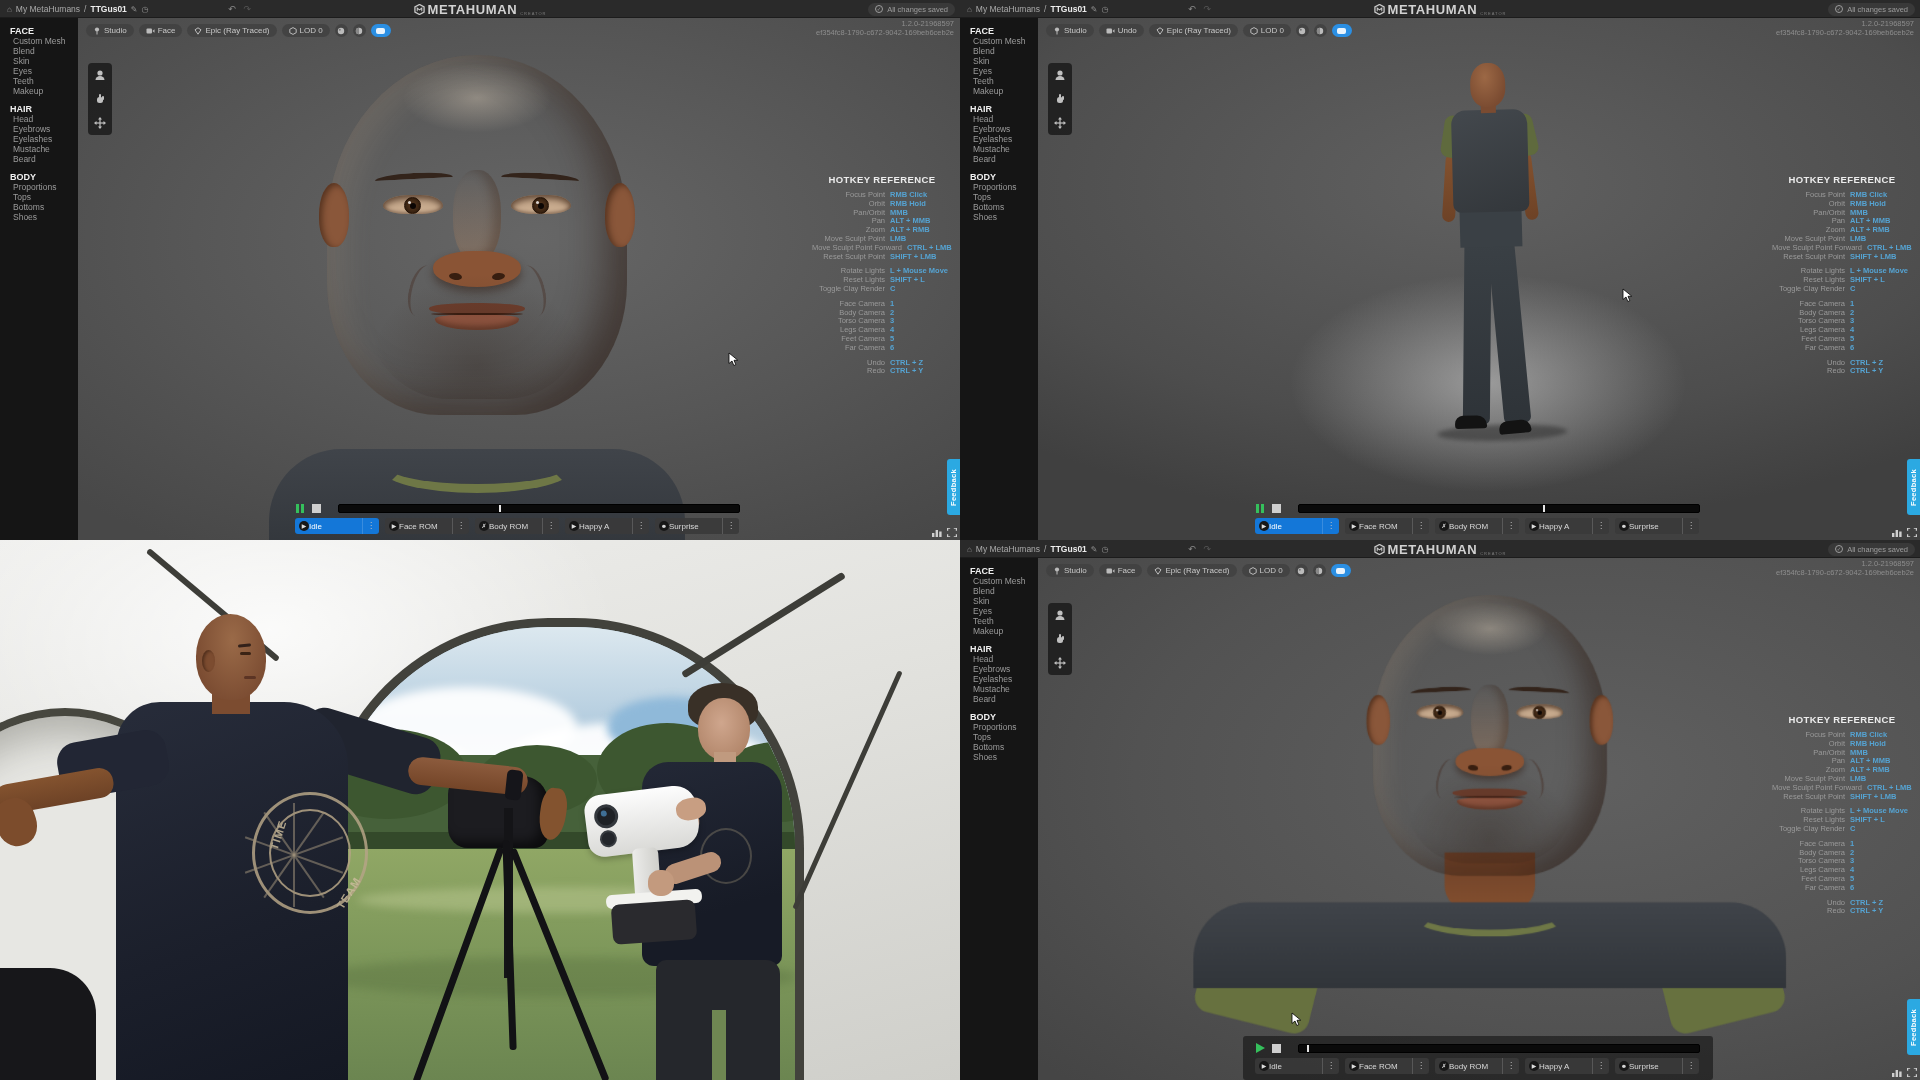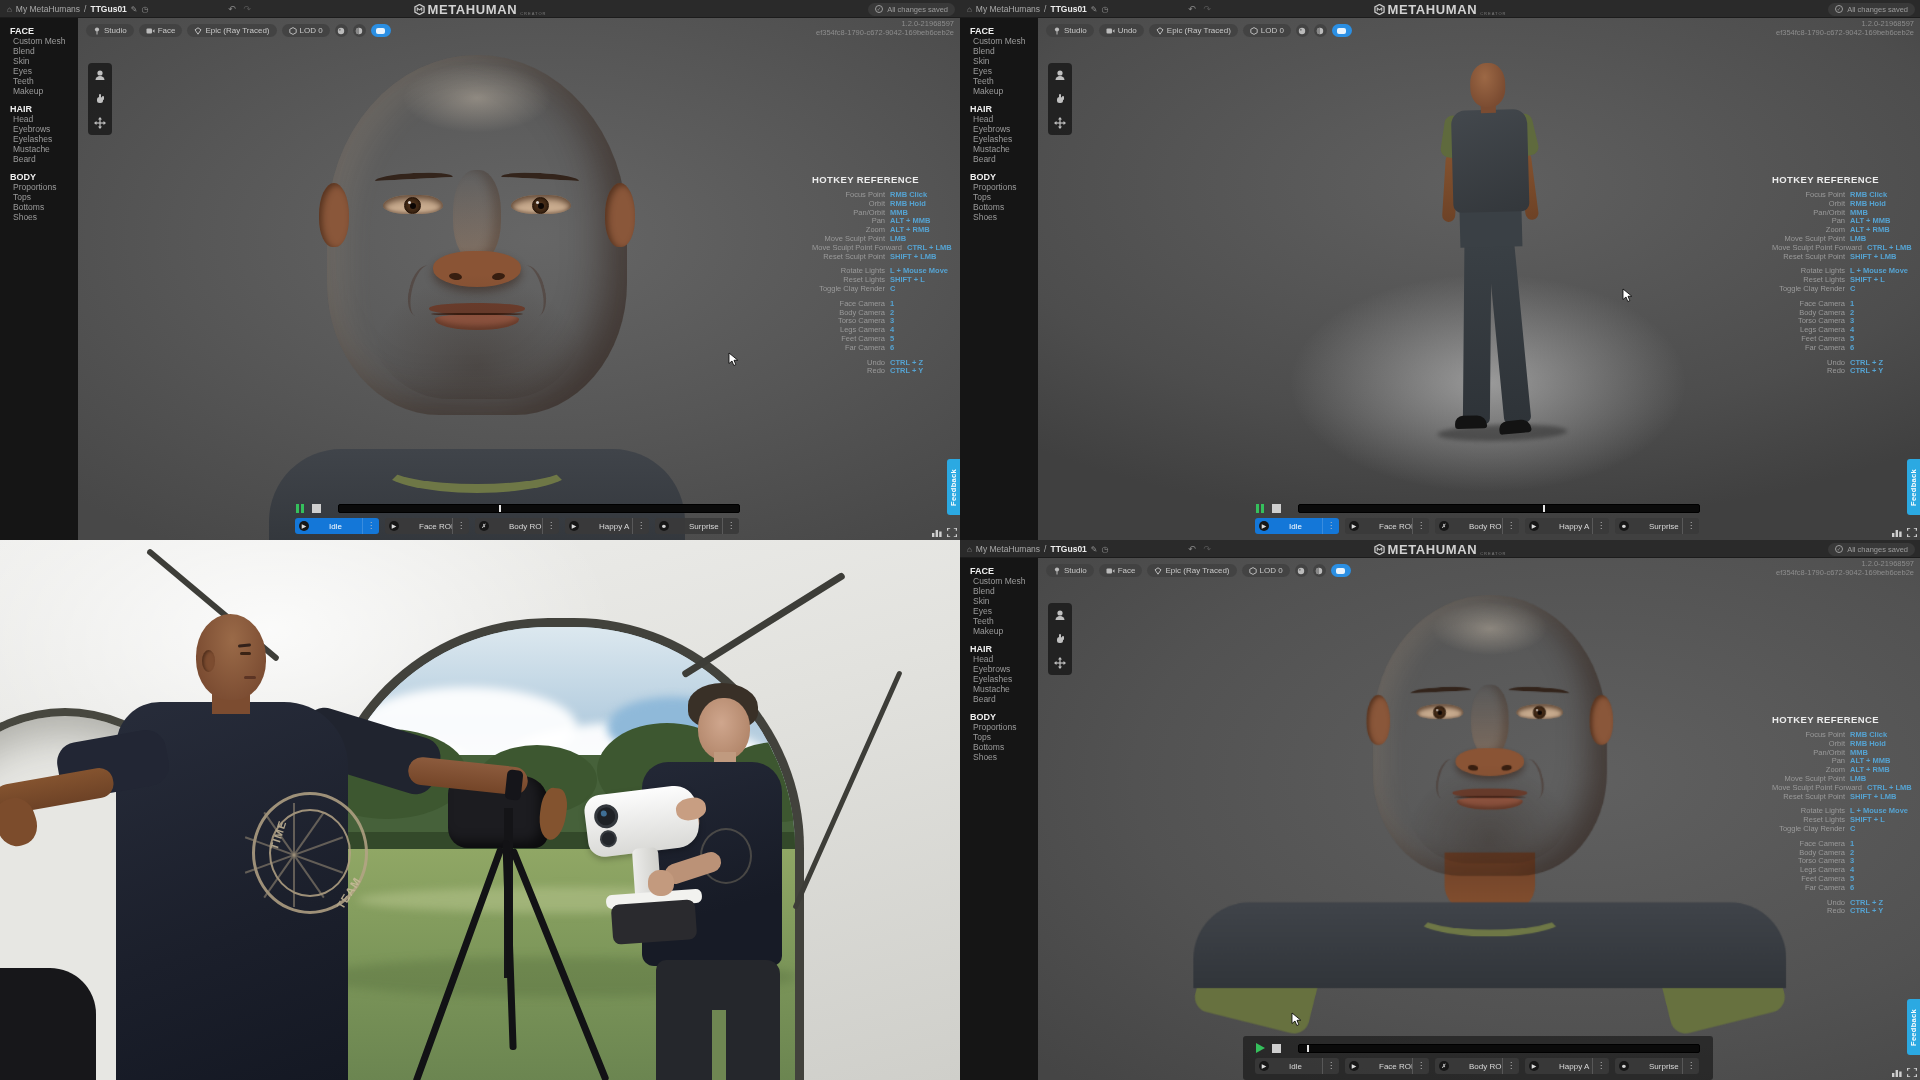--- a/index.html
+++ b/index.html
@@ -42,40 +42,40 @@
   .chip.round{width:13px;padding:0;justify-content:center}
   .chip.toggle{width:20px;padding:0;justify-content:center;background:#2b8fe3}
   .chip.toggle .knob{width:9px;height:6px;border-radius:2px;background:#eaf4fd}
 
   .buildinfo{position:absolute;right:6px;top:1px;text-align:right;font-size:7.5px;line-height:9px;color:#8d8d8d;z-index:11}
 
   .toolstrip{position:absolute;left:10px;top:45px;width:24px;border-radius:4px;background:rgba(28,28,28,.88);padding:4px 0;display:flex;flex-direction:column;align-items:center;gap:8px;z-index:12}
   .toolbtn{width:18px;height:16px;display:flex;align-items:center;justify-content:center}
 
   .hotkeys{position:absolute;right:8px;top:156px;width:140px;z-index:11}
-  .hotkeys h4{font-size:9.5px;font-weight:bold;color:#ececec;letter-spacing:.4px;text-align:left;margin-bottom:6px}
+  .hotkeys h4{font-size:9.5px;font-weight:bold;color:#ececec;letter-spacing:.4px;text-align:center;margin-bottom:6px}
   .hk-row{display:flex;line-height:8.8px;font-size:7.5px}
   .hk-row.gap{margin-top:6px}
   .hk-label{flex:1;text-align:right;color:#9a9a9a;margin-right:5px;white-space:nowrap}
   .hk-key{width:62px;color:#55a3d2;font-weight:bold;white-space:nowrap}
 
   .playdock{position:absolute;left:217px;top:485px;width:447px;z-index:14}
   .playbar{position:relative;height:11px}
   .tbtn{position:absolute;left:0;top:0;width:11px;height:11px;background:none;border:none}
   .tbtn.pause::before,.tbtn.pause::after{content:"";position:absolute;top:1px;width:3px;height:9px;background:#35c05c}
   .tbtn.pause::before{left:1px}.tbtn.pause::after{left:6px}
   .tbtn.play::before{content:"";position:absolute;left:1px;top:0;border-left:9px solid #35c05c;border-top:5.5px solid transparent;border-bottom:5.5px solid transparent}
   .stopbtn{position:absolute;left:17px;top:1px;width:9px;height:9px;background:#cfcfcf;border:none}
   .timeline{position:absolute;left:43px;top:1px;width:402px;height:9px;background:#0a0a0a;border-radius:2px;border:1px solid #000}
   .playhead{position:absolute;top:0;width:1.5px;height:7px;background:#e6e6e6}
   .cliprow{display:flex;gap:6px;margin-top:4px}
   .clip{flex:0 0 84px;display:flex;align-items:center;height:16px;border-radius:3px;background:rgba(58,58,58,.92);overflow:hidden}
   .clip.active{background:#1477d8}
   .clip-ic{flex:0 0 10px;width:10px;height:10px;margin-left:4px;border-radius:50%;background:#171717;color:#dcdcdc;font-size:6px;line-height:10px;text-align:center}
-  .clip-label{flex:1;padding:0 20px;font-size:8px;color:#d9d9d9;white-space:nowrap;overflow:hidden}
+  .clip-label{flex:1;padding:0 0;font-size:8px;color:#d9d9d9;white-space:nowrap;overflow:hidden}
   .clip.active .clip-label{color:#fff}
   .clip-kebab{flex:0 0 auto;border-left:1px solid rgba(255,255,255,.16);padding:0 4px;font-size:8px;color:#c2c2c2;line-height:16px}
 
   .vfooter{position:absolute;right:3px;bottom:3px;display:flex;gap:5px;z-index:15}
   .feedback{position:absolute;right:0;top:459px;width:13px;height:56px;background:#2bá9e2;background:#2ba9e2;border-radius:3px 0 0 3px;display:flex;align-items:center;justify-content:center;z-index:16}
   .feedback span{writing-mode:vertical-rl;transform:rotate(180deg);font-size:7.5px;font-weight:bold;color:#fff;letter-spacing:.3px}
   .br-backdrop{position:absolute;left:205px;top:478px;width:470px;height:44px;background:rgba(12,12,12,.55);border-radius:3px;z-index:13}
   .cursor{position:absolute;z-index:40;pointer-events:none}
 
   

